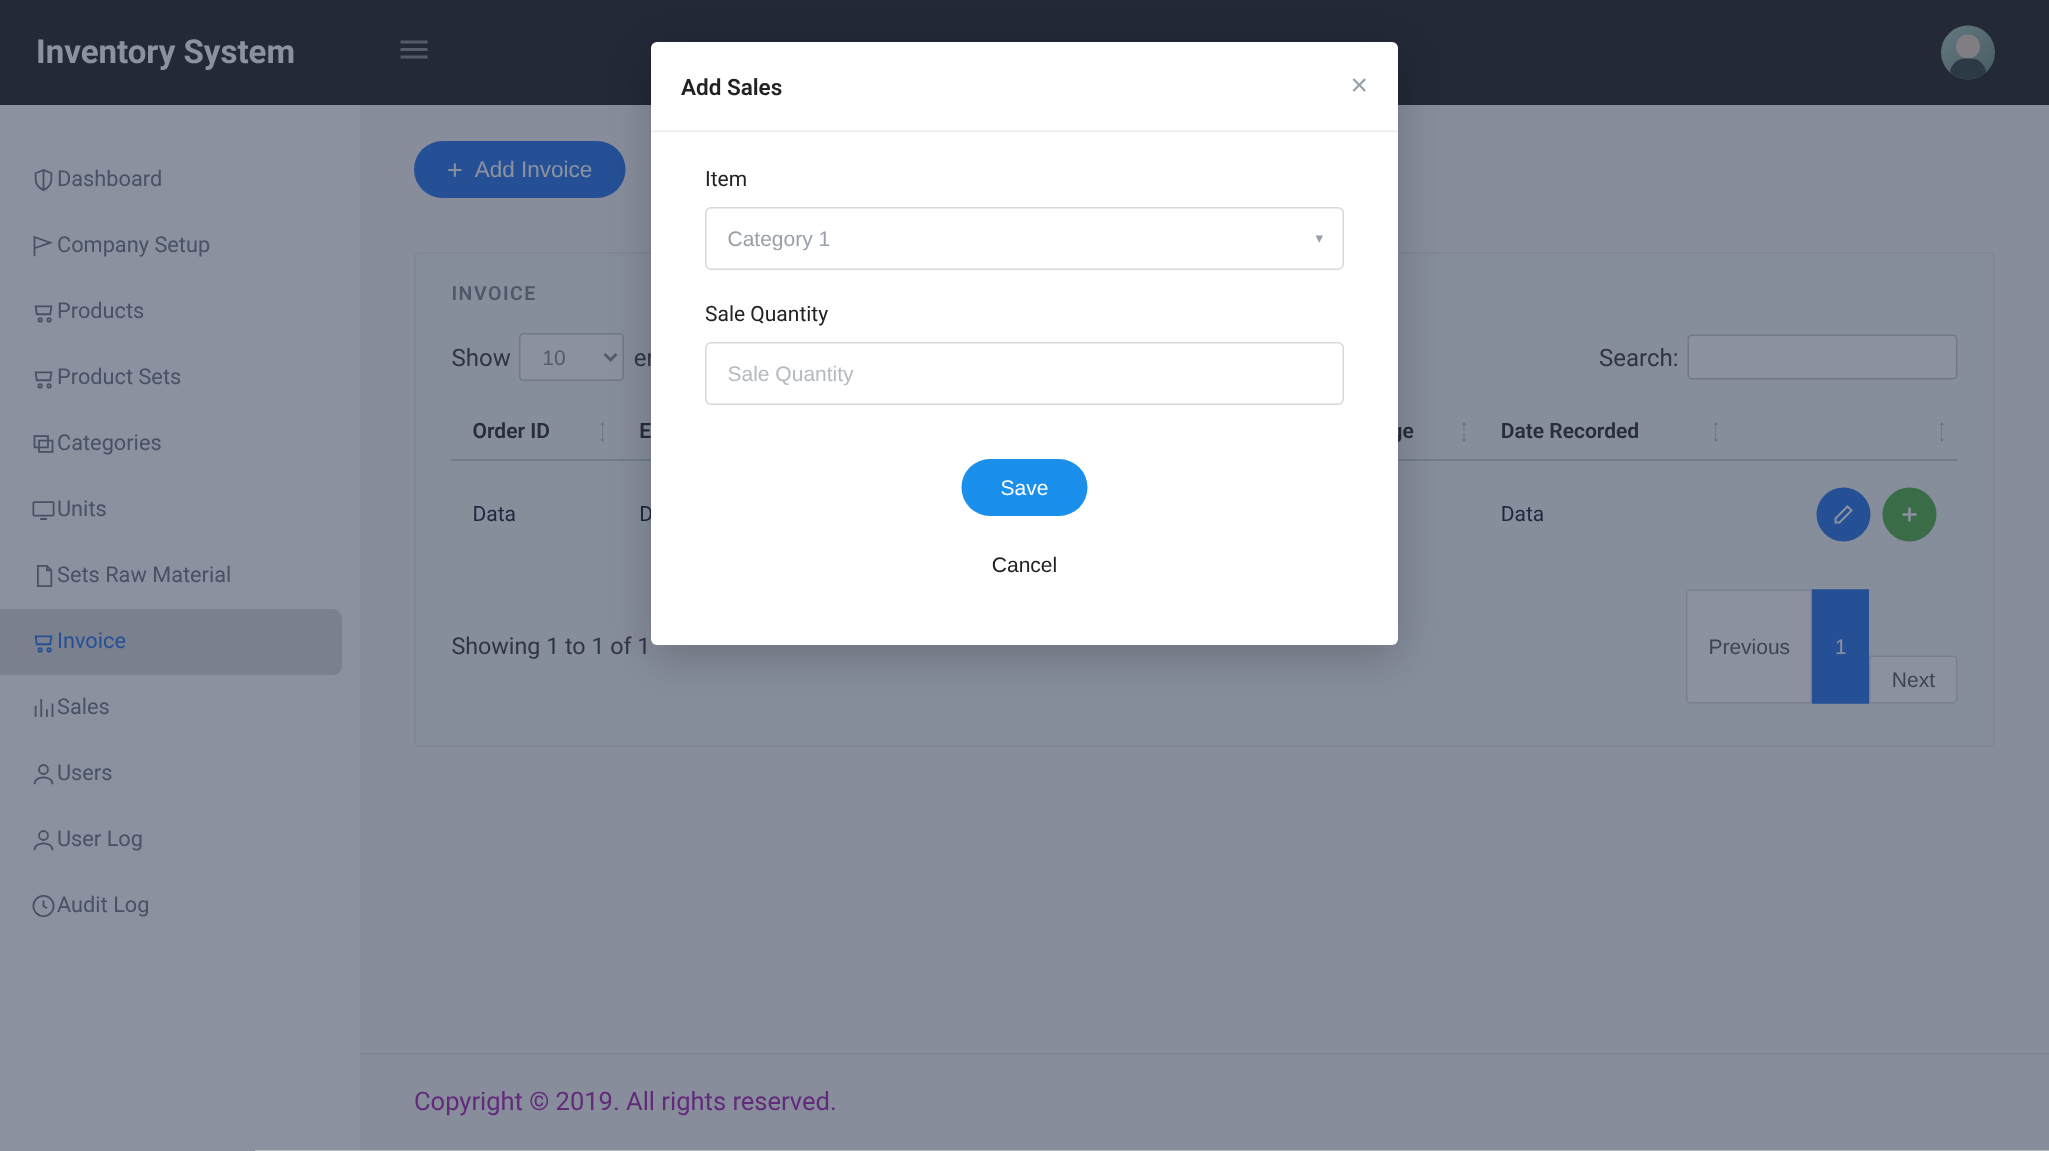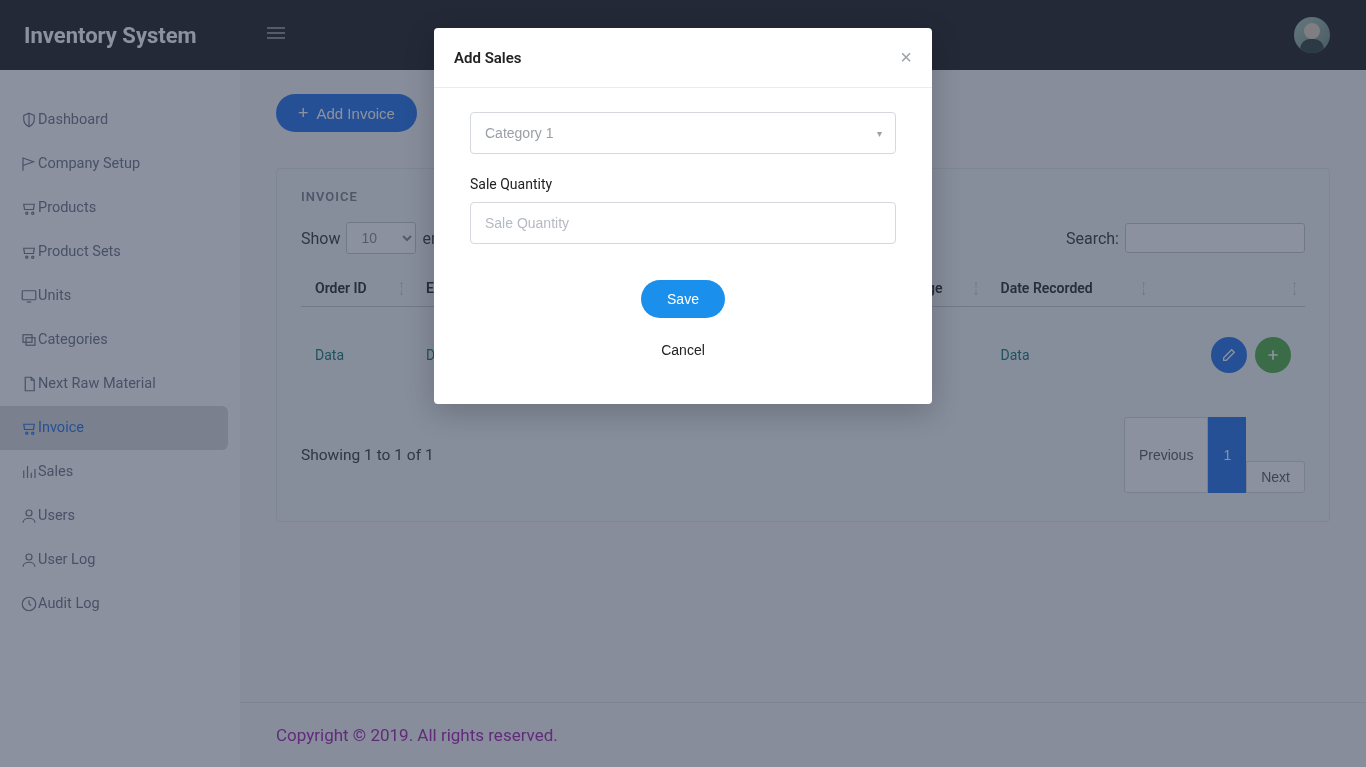--- a/index.html
+++ b/index.html
@@ -176,23 +176,23 @@
 table.data-table thead th .sort {
   position: absolute;
   right: 8px;
   top: 50%;
   transform: translateY(-50%);
   font-size: 10px;
   color: #aaa;
   line-height: 0.7;
 }
 table.data-table tbody td {
-  padding: 30px 14px;
-  font-size: 14px;
-  color: #0f766e;
+  padding: 18px 14px;
+  font-size: 14px;
+  color: #0f172a;
 }
 .row-actions {
   display: flex;
   gap: 8px;
   justify-content: flex-end;
 }
 .circle-btn {
   width: 36px;
   height: 36px;
   border-radius: 50%;
@@ -389,43 +389,43 @@
             <path d="M5 7h14l-1 7H6L5 7z"></path>
             <circle cx="9" cy="19" r="1.5"></circle>
             <circle cx="17" cy="19" r="1.5"></circle>
           </svg>
         </span>
       <span>Product Sets</span>
     </div>
     <div class="item">
       <span class="icon">
           <svg viewBox="0 0 24 24" fill="none" stroke="currentColor" stroke-width="1.6">
+            <rect x="4" y="5" width="12" height="10"></rect>
+            <rect x="8" y="9" width="12" height="10"></rect>
+          </svg>
+        </span>
+      <span>Categories</span>
+    </div>
+    <div class="item">
+      <span class="icon">
+          <svg viewBox="0 0 24 24" fill="none" stroke="currentColor" stroke-width="1.6">
             <rect x="3" y="5" width="18" height="12" rx="1"></rect>
             <path d="M9 20h6"></path>
           </svg>
         </span>
       <span>Units</span>
     </div>
     <div class="item">
       <span class="icon">
           <svg viewBox="0 0 24 24" fill="none" stroke="currentColor" stroke-width="1.6">
-            <rect x="4" y="5" width="12" height="10"></rect>
-            <rect x="8" y="9" width="12" height="10"></rect>
-          </svg>
-        </span>
-      <span>Categories</span>
-    </div>
-    <div class="item">
-      <span class="icon">
-          <svg viewBox="0 0 24 24" fill="none" stroke="currentColor" stroke-width="1.6">
             <path d="M7 3h8l4 4v14H7V3z"></path>
             <path d="M15 3v4h4"></path>
           </svg>
         </span>
-      <span>Next Raw Material</span>
+      <span>Sets Raw Material</span>
     </div>
     <div class="item active">
       <span class="icon">
           <svg viewBox="0 0 24 24" fill="none" stroke="currentColor" stroke-width="1.6">
             <path d="M5 7h14l-1 7H6L5 7z"></path>
             <circle cx="9" cy="19" r="1.5"></circle>
             <circle cx="17" cy="19" r="1.5"></circle>
           </svg>
         </span>
       <span>Invoice</span>
@@ -547,20 +547,21 @@
 <div class="modal-backdrop">
   <div class="modal">
     <div class="modal-header">
       <div class="title">Add Sales</div>
       <button class="close">
         <span>×</span>
       </button>
     </div>
     <div class="modal-body">
       <div class="form-group">
+        <label>Item</label>
         <div class="select-wrapper">
           <select>
             <option>Category 1</option>
           </select>
         </div>
       </div>
       <div class="form-group">
         <label>Sale Quantity</label>
         <input type="text" placeholder="Sale Quantity" style="">
       </div>

